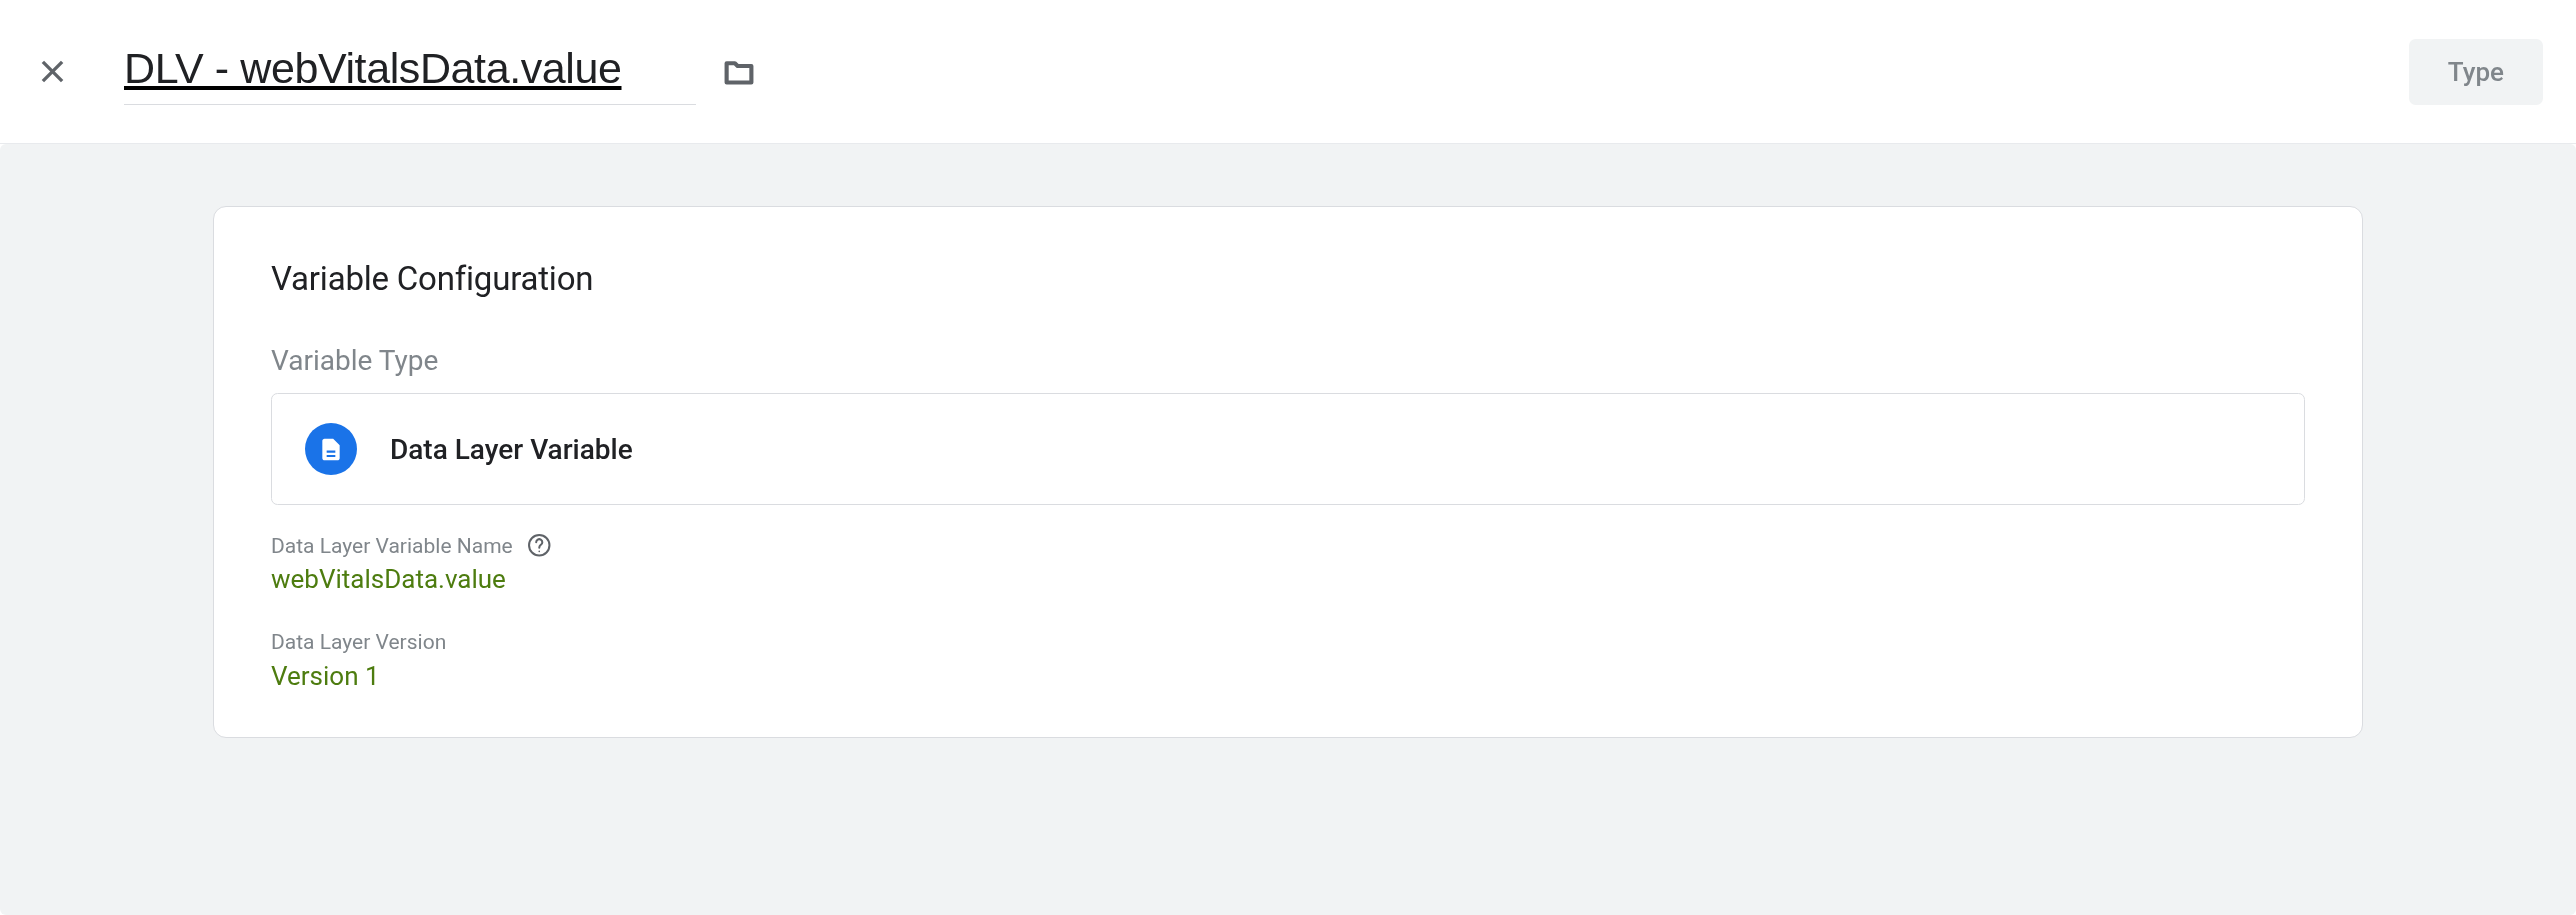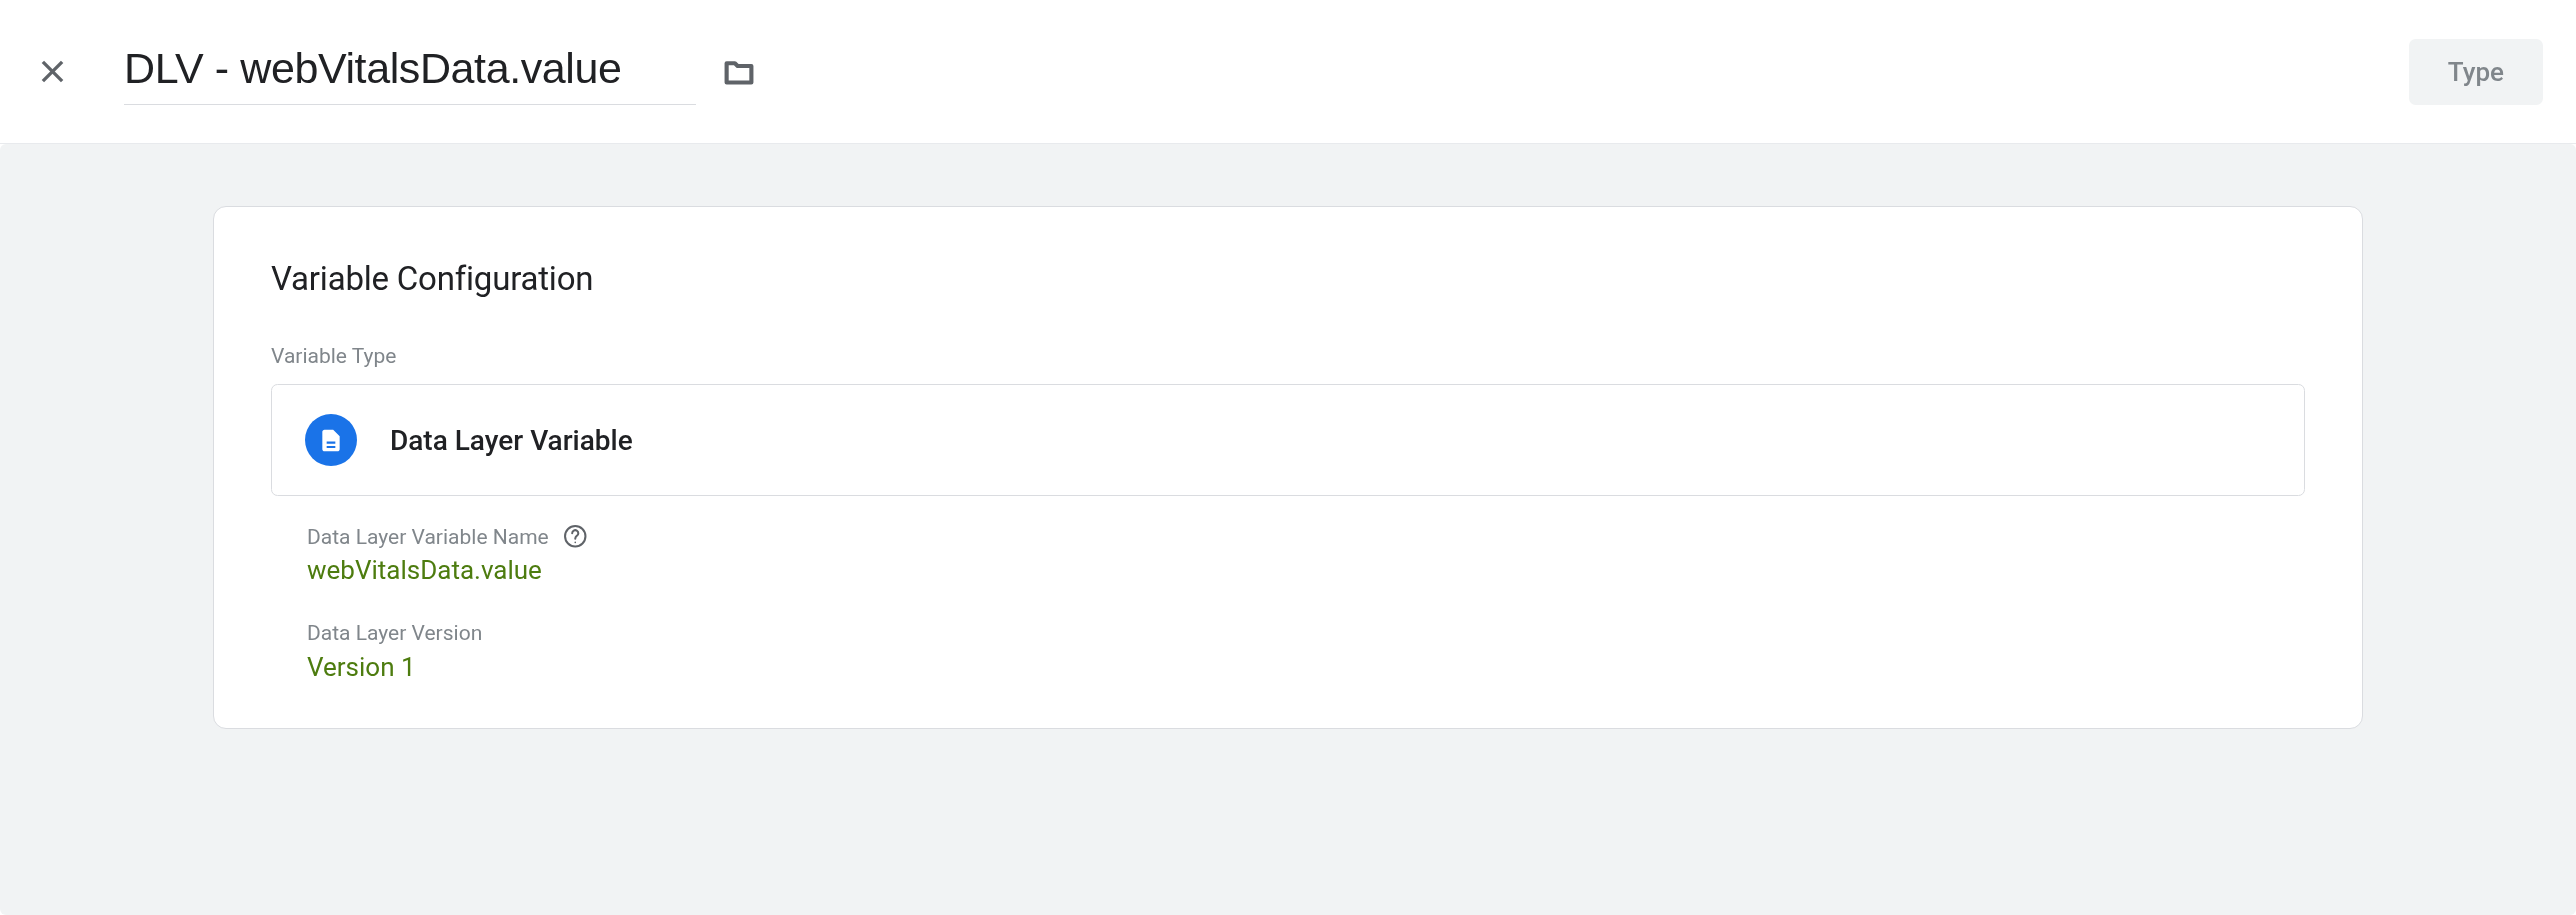--- a/index.html
+++ b/index.html
@@ -35,20 +35,21 @@
       width: 33px;
       height: 33px;
       stroke: #5f6368;
       stroke-width: 2.5;
       fill: none;
     }
     .title-wrap {
       display: flex;
       align-items: center;
       gap: 24.5px;
+      text-decoration: underline;
     }
     .title-input {
       font-size: 43px;
       color: #202124;
       font-weight: 400;
       border: none;
       border-bottom: 1.6px solid #dadce0;
       padding: 6.5px 0 11.4px 0;
       background: transparent;
       outline: none;
@@ -97,21 +98,21 @@
       padding: 52px 57px 46px 57px;
     }
     .card-title {
       font-size: 33px;
       font-weight: 400;
       color: #202124;
       margin-bottom: 46px;
       letter-spacing: -0.2px;
     }
     .section-label {
-      font-size: 21px;
+      font-size: 28px;
       color: #80868b;
       margin-bottom: 16.4px;
       font-weight: 400;
     }
     .type-selector {
       border: 0.8px solid #dadce0;
       border-radius: 6.5px;
       padding: 29px 33px;
       display: flex;
       align-items: center;
@@ -134,21 +135,20 @@
       height: 29px;
       fill: #fff;
     }
     .type-name {
       font-size: 28px;
       font-weight: 500;
       color: #202124;
     }
     .field-group {
       margin-bottom: 36px;
-      margin-left: 36px;
     }
     .field-label-row {
       display: flex;
       align-items: center;
       gap: 14.7px;
       margin-bottom: 6.5px;
     }
     .field-label {
       font-size: 21px;
       color: #80868b;

